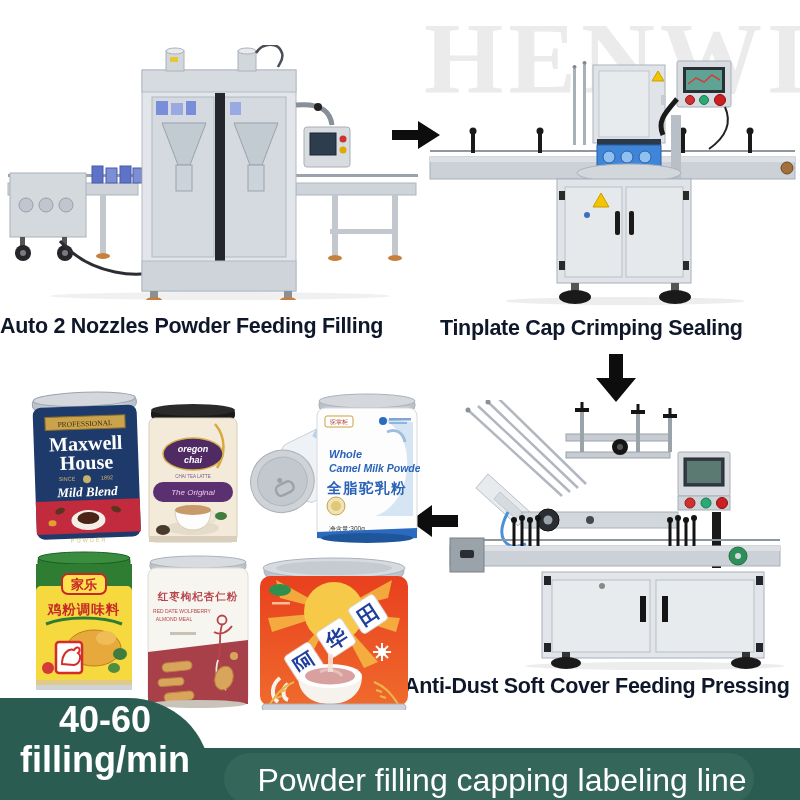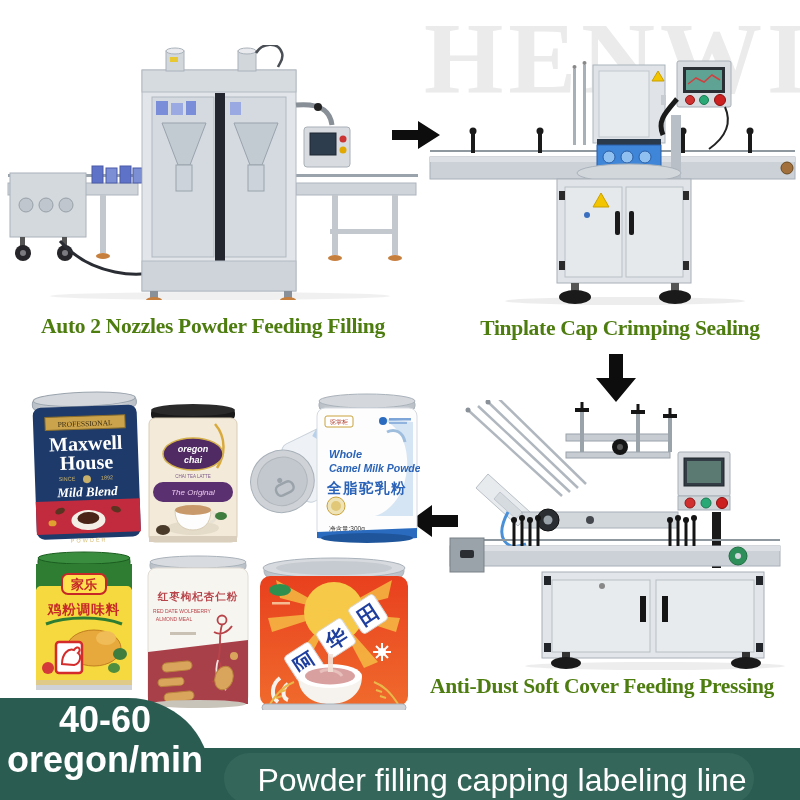--- a/index.html
+++ b/index.html
@@ -1,22 +1,22 @@
 <!DOCTYPE html>
 <html><head>
 <meta charset="utf-8">
 <style>
   html,body{margin:0;padding:0;background:#ffffff;}
   #stage{position:relative;width:800px;height:800px;background:#ffffff;overflow:hidden;
          font-family:"Liberation Sans",sans-serif;}
   .abs{position:absolute;}
   #watermark{left:424px;top:0px;font-family:"Liberation Serif",serif;font-weight:700;
              font-size:102px;letter-spacing:5px;color:#ebebeb;user-select:none;}
-  .caption{color:#4d7c0f;font-size:21.5px;font-weight:700;letter-spacing:-0.3px;text-align:center;
-           font-family:Liberation Serif, serif;}
+  .caption{color:#0f172a;font-size:21.5px;font-weight:700;letter-spacing:-0.3px;text-align:left;
+           font-family:Liberation Sans, sans-serif;}
   #caption-filling{left:0;top:314px;width:426px;}
   #caption-capping{left:440px;top:316px;width:360px;}
   #caption-pressing{left:404px;top:674px;width:396px;}
   #speed-badge{left:0;top:698px;width:210px;height:102px;background:#2b5c52;
                border-top-right-radius:82px 78px;color:#fff;text-align:center;padding-top:2px;
                box-sizing:border-box;}
   #speed-badge .l1,#speed-badge .l2{font-size:36px;font-weight:700;line-height:40px;white-space:nowrap;}
   #title-banner{left:204px;top:720px;width:596px;height:64px;background:#2b5c52;margin-top:28px;}
   #title-banner .pill{position:absolute;left:20px;top:5px;width:530px;height:51px;
                       border-radius:26px;background:#35665a;}
@@ -501,21 +501,21 @@
         <path d="M10,146 C18,134 24,128 34,124"></path>
           <path d="M138,146 C130,134 124,128 114,124"></path>
         <path d="M16,140 l6,-2 M20,134 l6,-2 M126,140 l-6,-2 M122,134 l-6,-2"></path>
       </g>
       <rect x="2" y="146" width="144" height="7" rx="3.5" fill="#cfd3d8" stroke="#aab2ba"></rect>
     </g>
   </svg>
 
   <div id="speed-badge" class="abs">
     <div class="l1">40-60</div>
-    <div class="l2">oregon/min</div>
+    <div class="l2">filling/min</div>
   </div>
 
   <div id="title-banner" class="abs">
     <div class="pill"></div>
     <div class="txt">Powder filling capping labeling line</div>
   </div>
 
 </div>
 
 </body></html>

